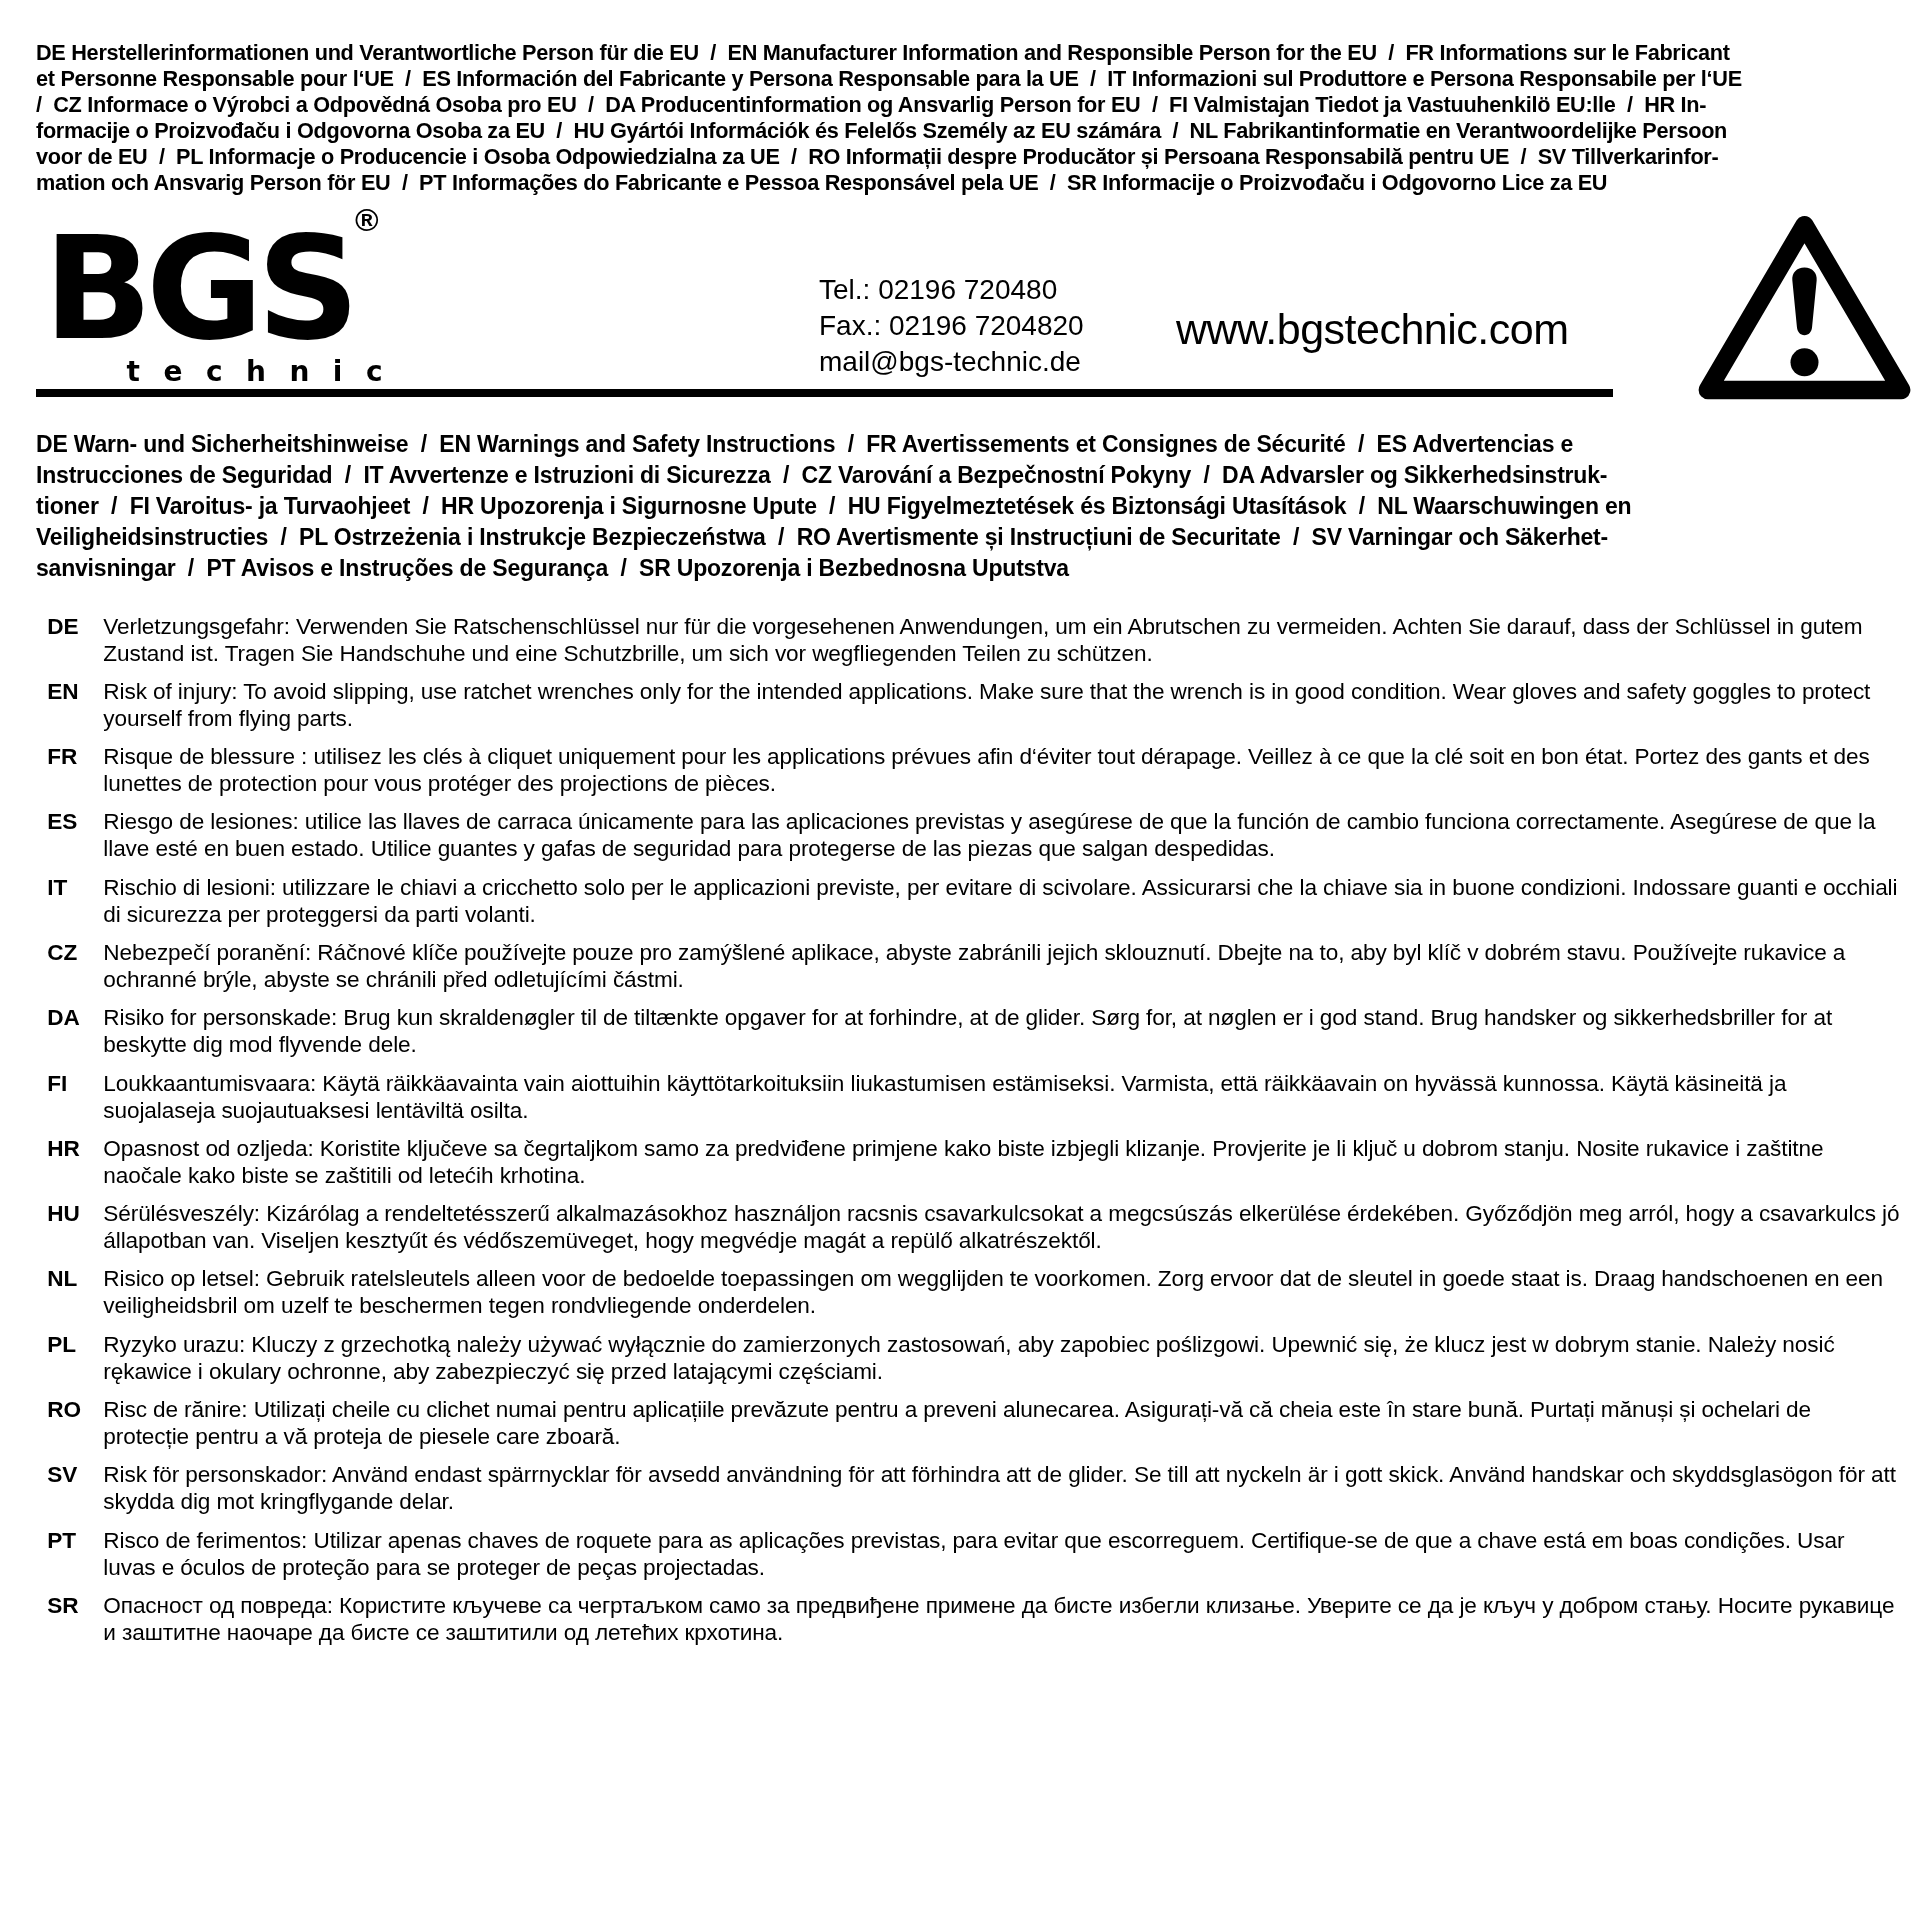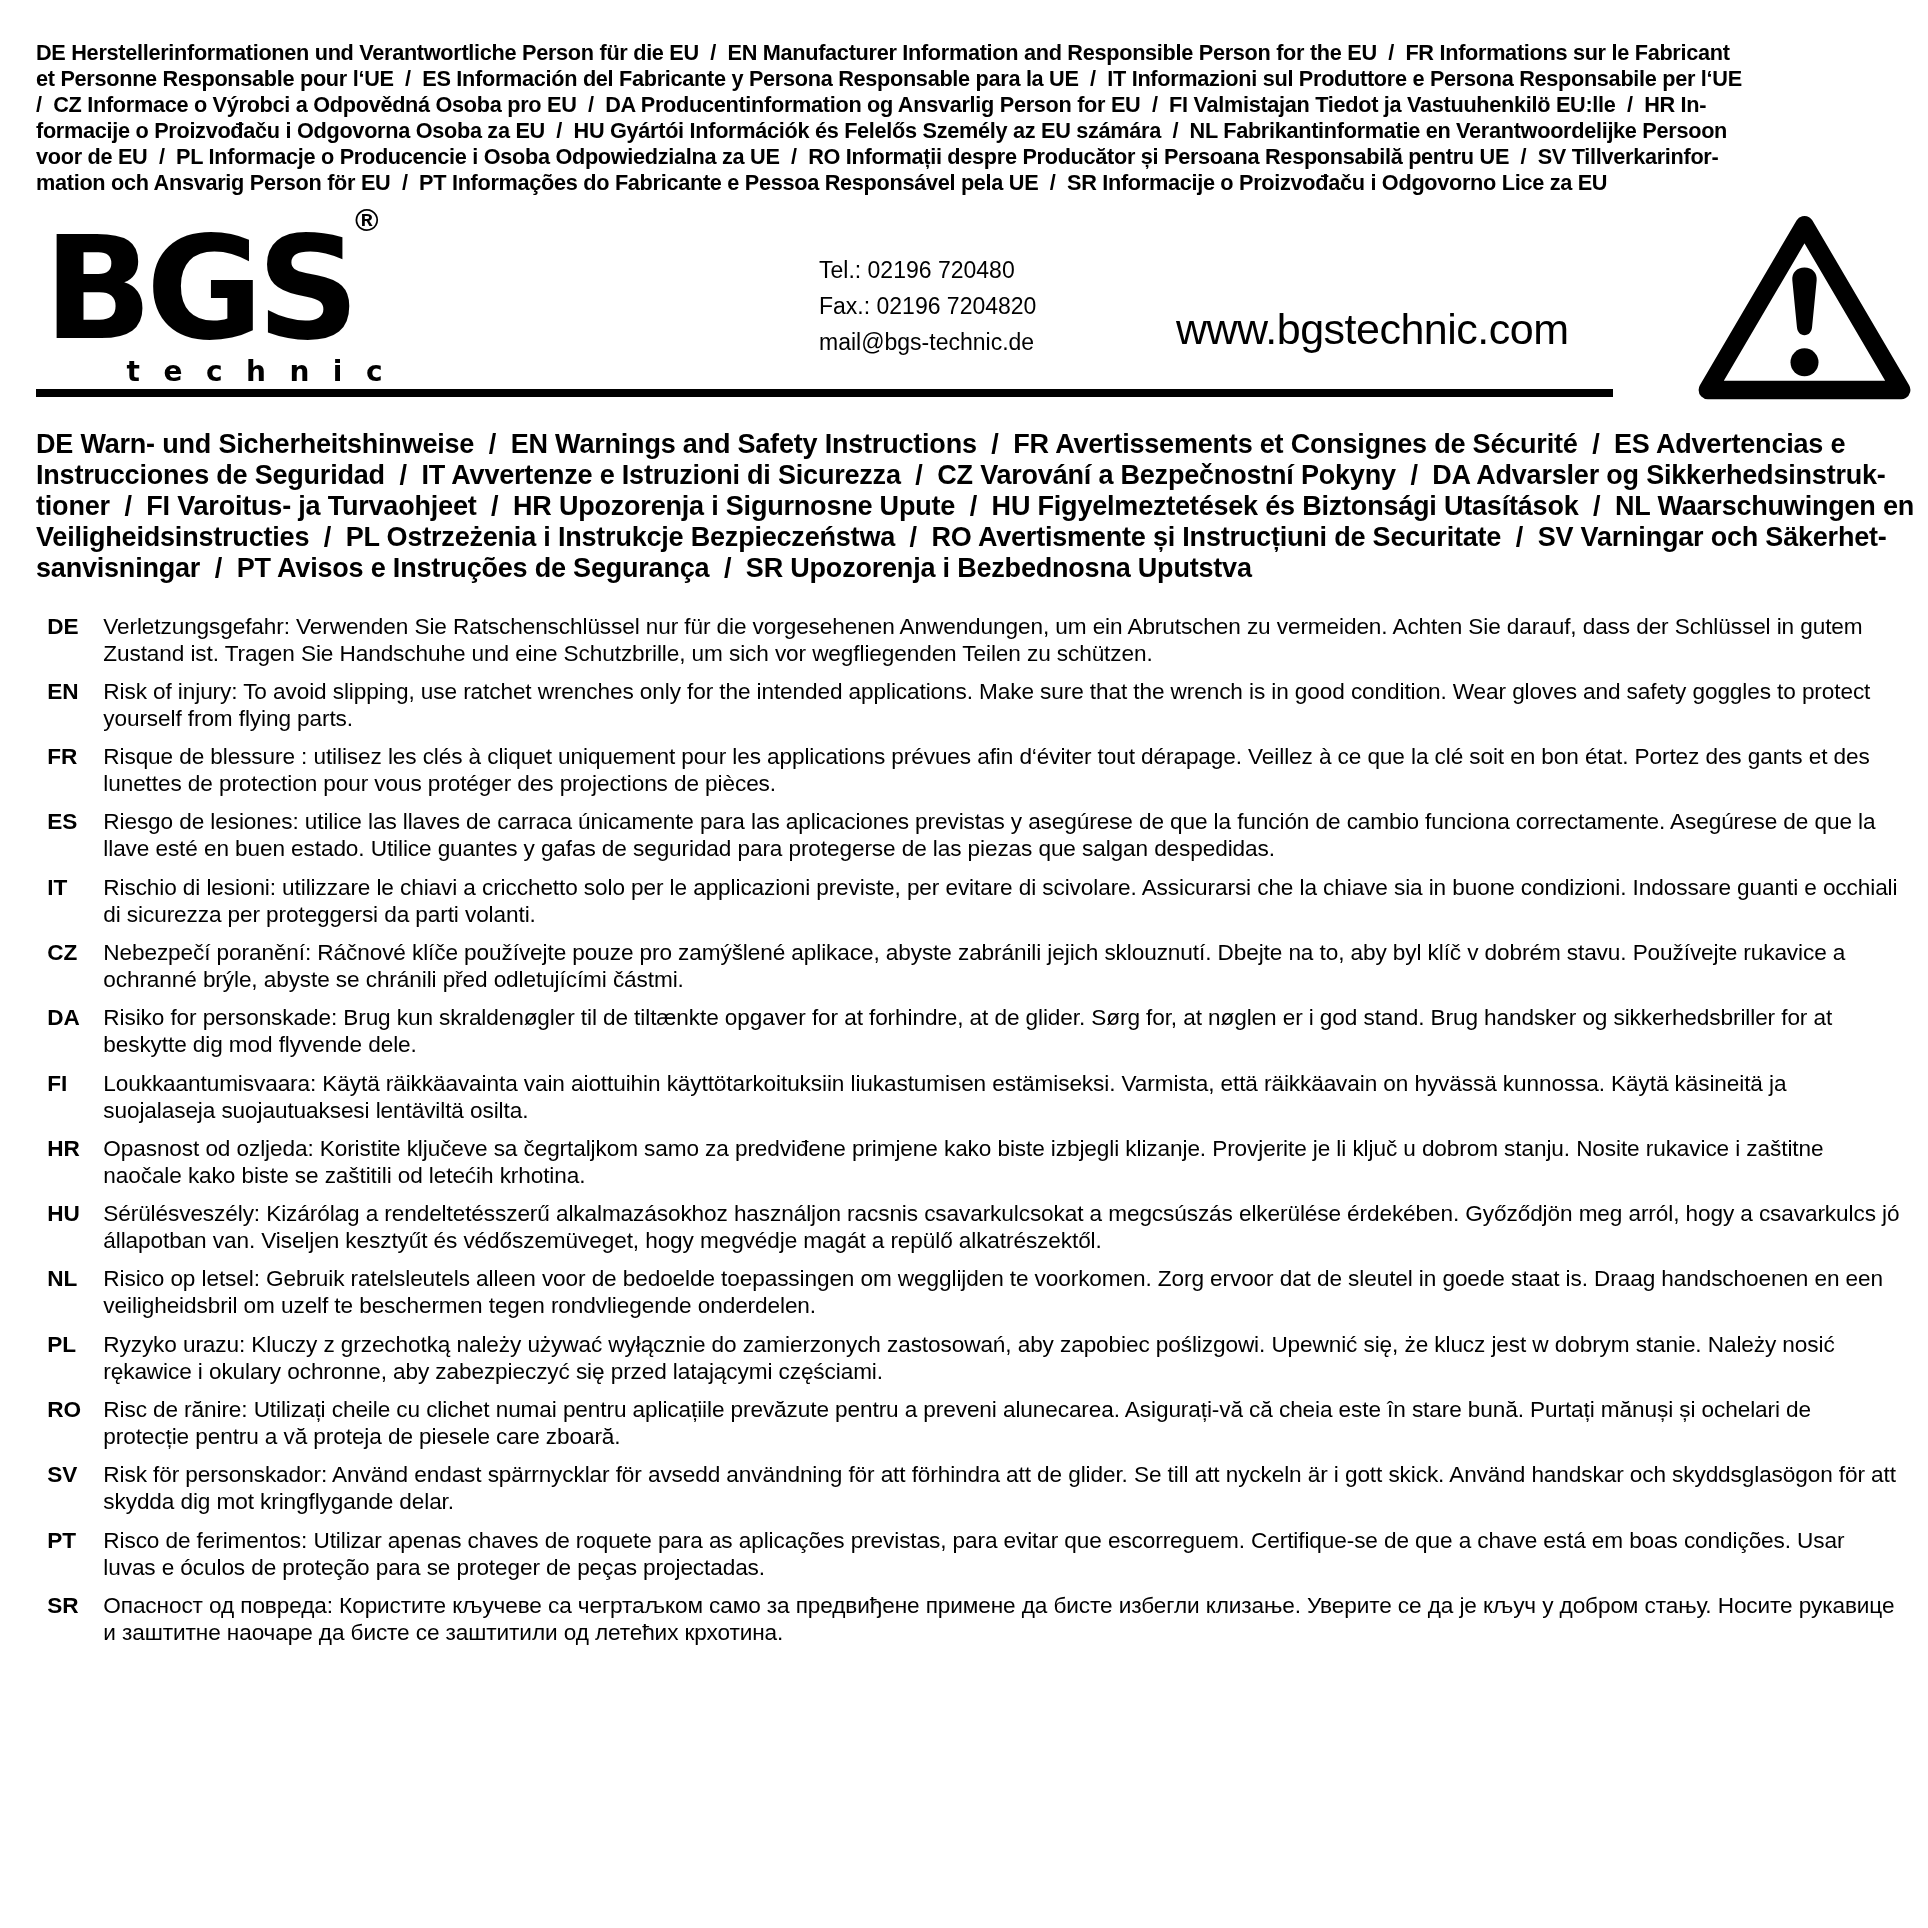--- a/index.html
+++ b/index.html
@@ -9,29 +9,29 @@
   
   .hdr-line{white-space:pre;font-weight:bold;font-size:21.7px;line-height:26px;letter-spacing:-0.3px}
 
   
   .company-row{position:relative;height:193px}
   .logo{position:absolute;left:7.5px;top:30px;width:320px}
   .logo-main{font-weight:bold;font-size:143px;line-height:105px;letter-spacing:-6.6px;font-family:"DejaVu Sans","Liberation Sans",sans-serif}
   .logo-reg{font-size:32px;vertical-align:super;letter-spacing:0;position:relative;top:-58px;left:1.9px;font-family:"Liberation Sans",sans-serif}
   .logo-sub{font-weight:bold;font-size:28px;letter-spacing:23.5px;margin-left:83px;margin-top:14px;font-family:"DejaVu Sans","Liberation Sans",sans-serif}
   .addr-col{position:absolute;left:395px;top:60px;font-size:28px;line-height:36px}
-  .tel-col{position:absolute;left:783px;top:56px;font-size:23px;line-height:36px}
+  .tel-col{position:absolute;left:783px;top:76px;font-size:28px;line-height:36px}
   .website{position:absolute;left:1140px;top:109px;font-weight:normal;font-size:43px;letter-spacing:-0.5px}
   .warn-triangle{position:absolute;top:212px;right:13px;width:221px;height:192px}
 
   .divider{width:1577px;height:7.5px;background:#000;margin-top:0}
 
   
   .wtitle{margin-top:32px}
-  .wtitle-line{white-space:pre;font-weight:bold;font-size:27px;line-height:31px;letter-spacing:-0.2px}
+  .wtitle-line{white-space:pre;font-weight:bold;font-size:23px;line-height:31px;letter-spacing:-0.2px}
 
   
   .wlist{margin-top:29px}
   .warn{display:grid;grid-template-columns:56px 1fr;padding-left:11.3px;margin-bottom:11.3px;font-size:22.6px;line-height:27px}
   .warn .code{font-weight:bold}
   .warn .txt{letter-spacing:-0.1px}
 </style>
 </head>
 <body>
 

